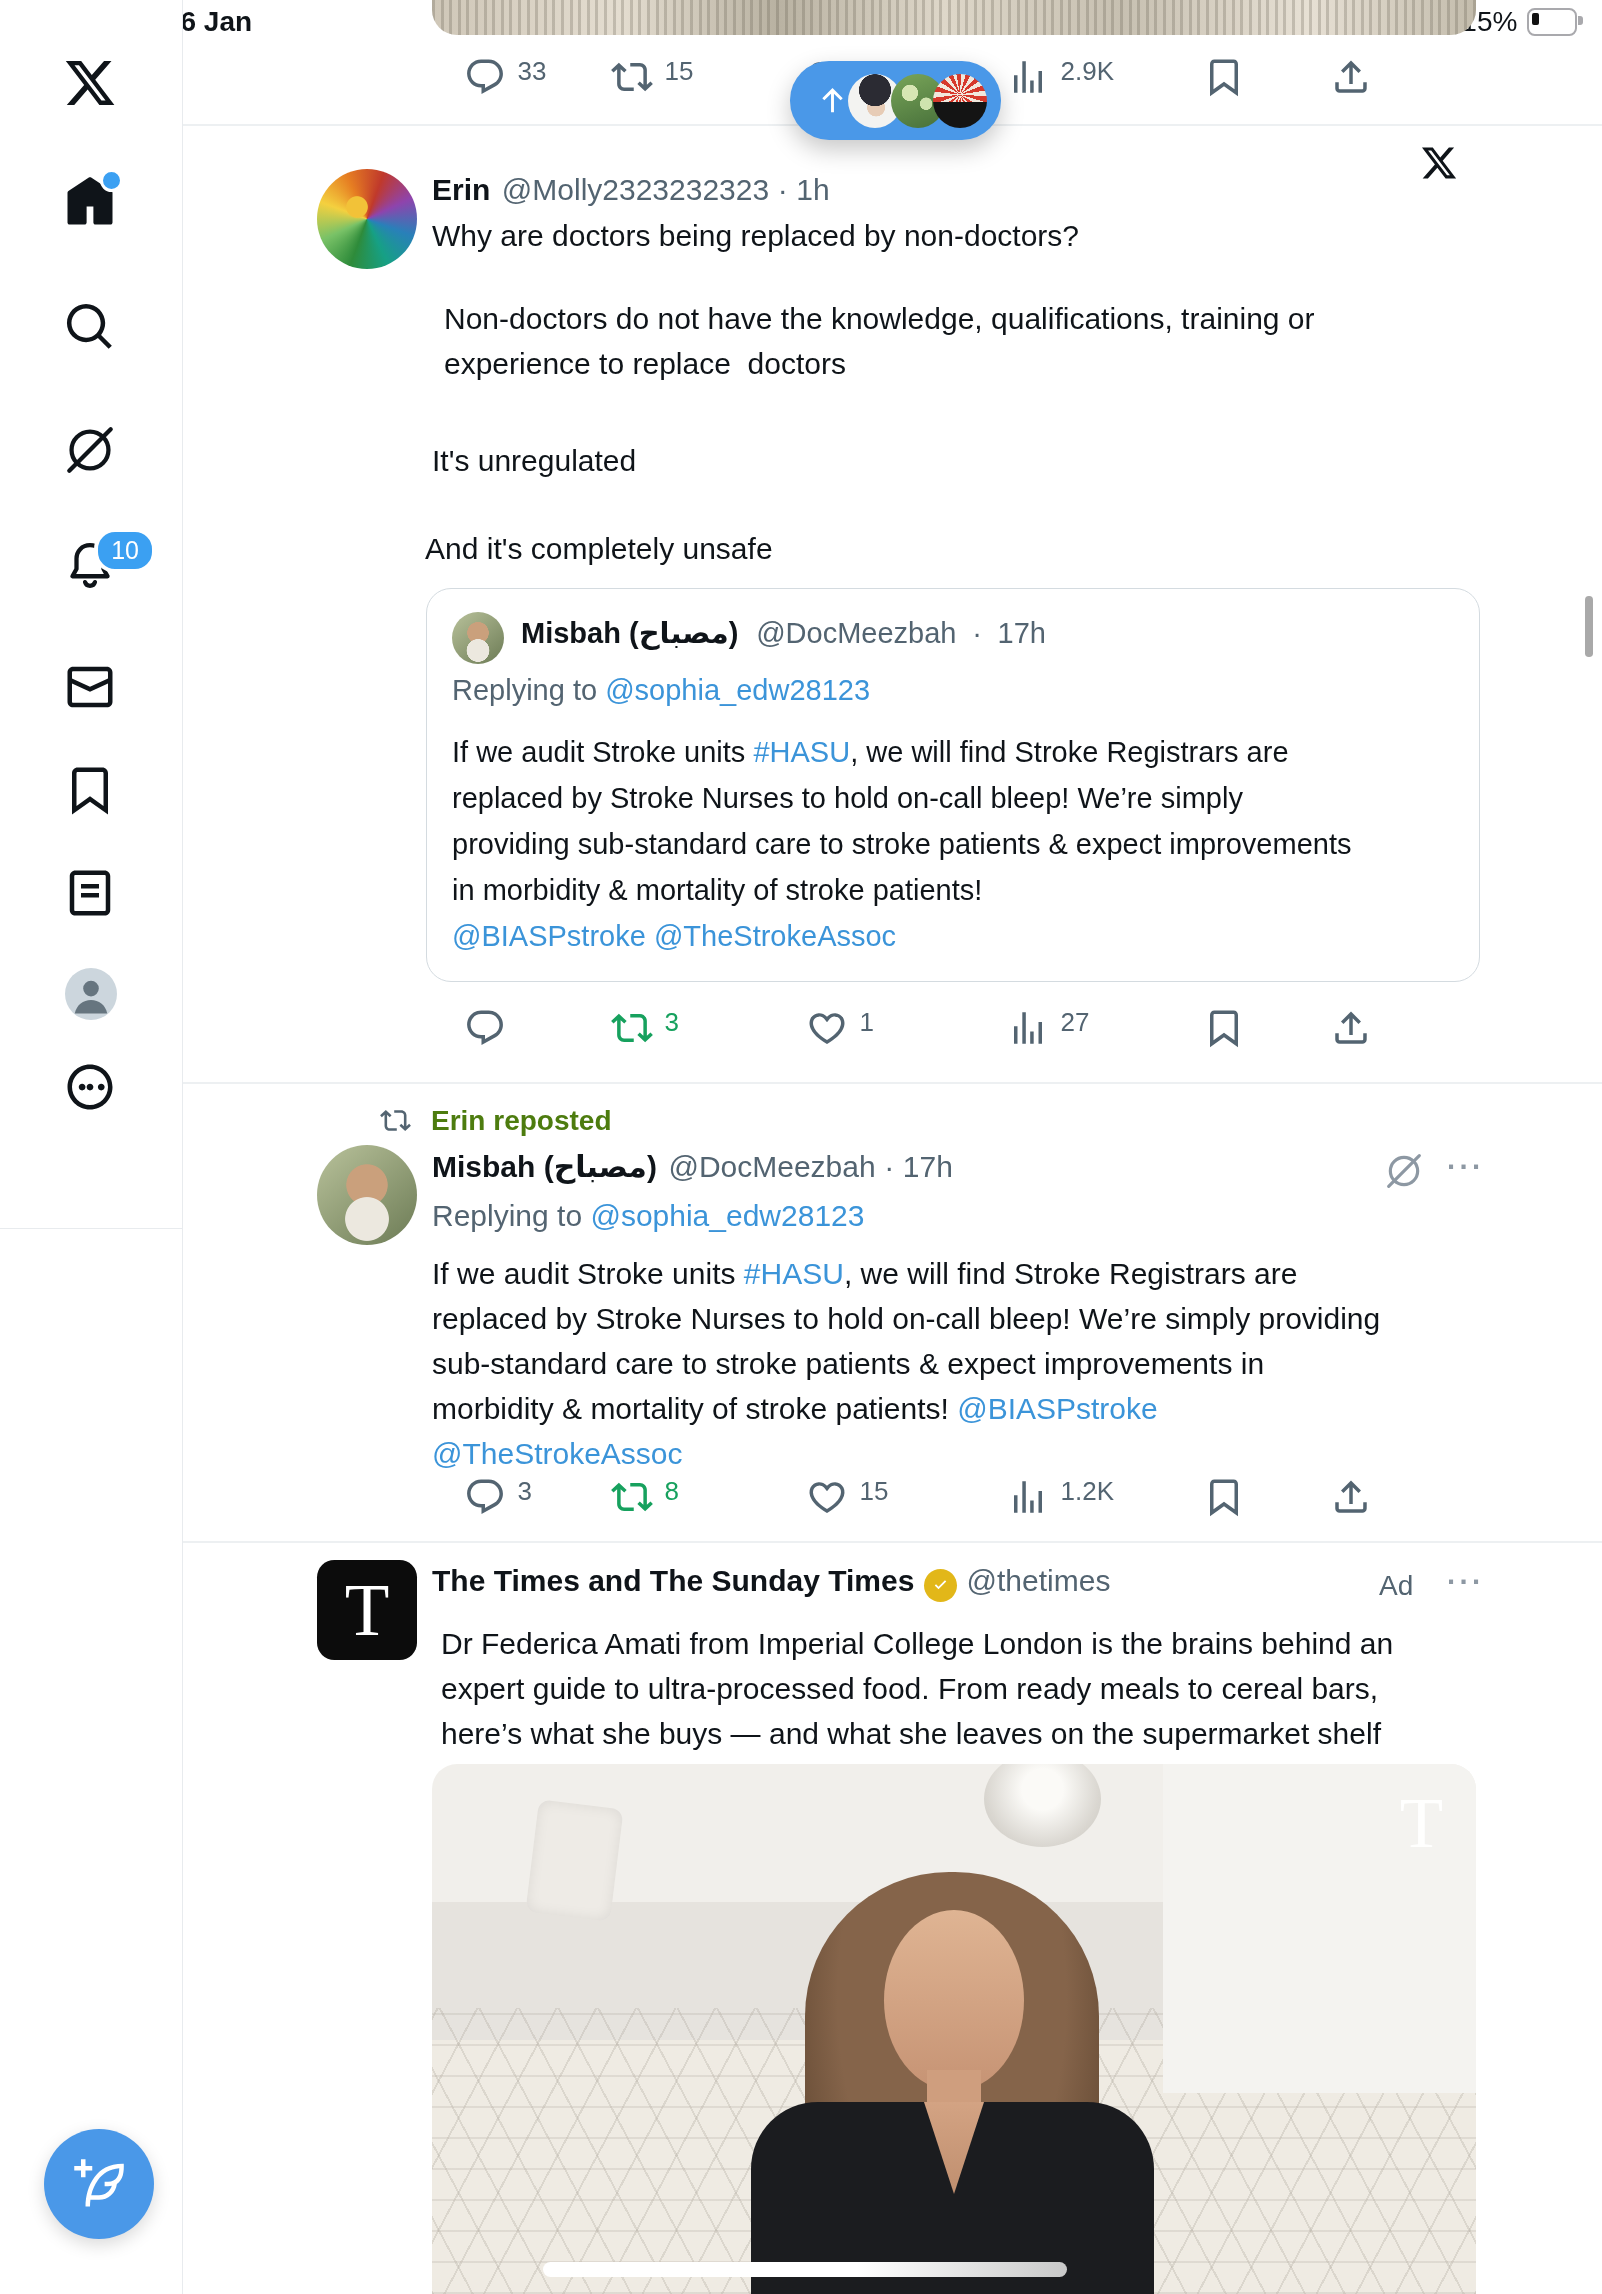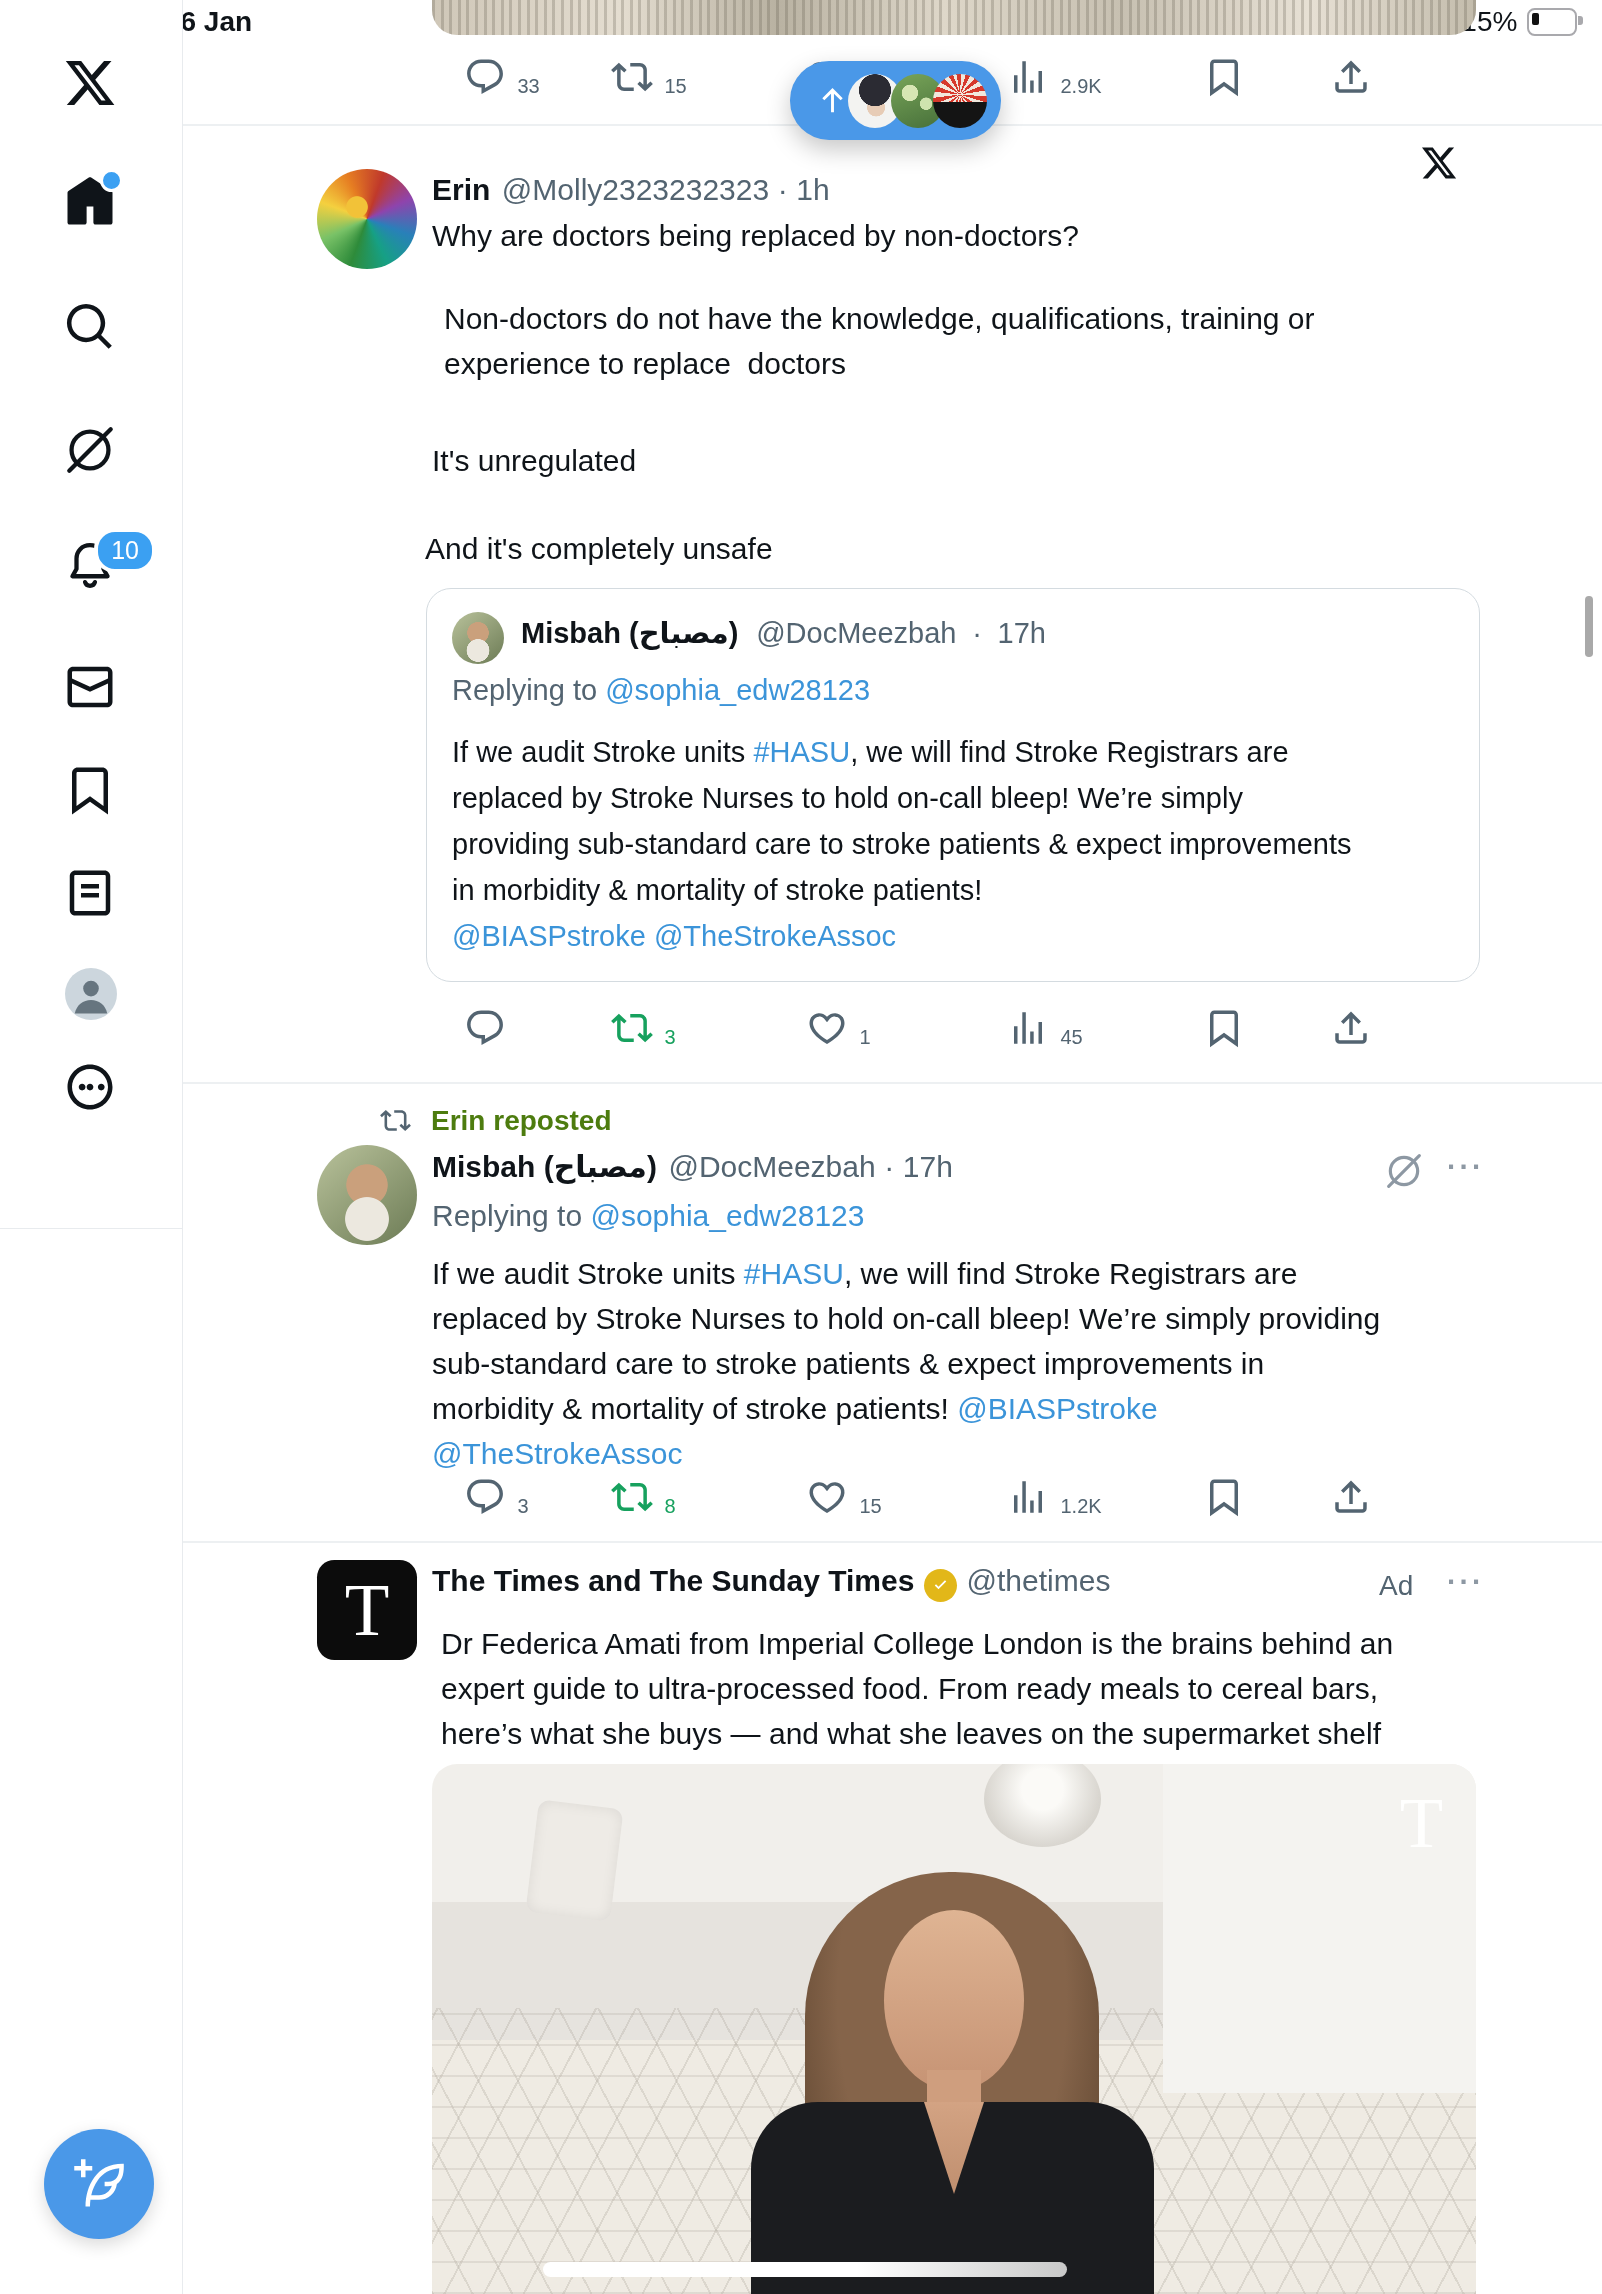--- a/index.html
+++ b/index.html
@@ -33,21 +33,21 @@
   
   .feed{left:183px;top:0;width:1420px;height:2294px;overflow:hidden}
   .divider{left:0;width:1420px;height:1.9px;background:#edf0f2}
   .media-peek{left:249px;top:0;width:1044px;height:35px;border-radius:0 0 25px 25px;
     background:linear-gradient(90deg,#cfc7b8,#e4ddd0 18%,#b9b2a2 33%,#ded7c9 49%,#c7c0b1 66%,#e7e0d4 84%,#c3bcac);}
   .media-peek:after{content:"";position:absolute;inset:0;border-radius:0 0 25px 25px;
     background:repeating-linear-gradient(90deg,rgba(90,84,70,.25) 0 2.9px,transparent 2.9px 8.6px);}
 
   
   .act-row{left:0;width:1420px;height:54px}
-  .act{position:absolute;top:0;display:flex;align-items:flex-end;gap:11.5px;color:#536471;font-size:20px}
+  .act{position:absolute;top:0;display:flex;align-items:flex-start;gap:11.5px;color:#536471;font-size:26px}
   .act svg{width:42px;height:42px}
   .act.green{color:#17a15e}
   .a-reply{left:281px}.a-rt{left:428px}.a-like{left:623px}.a-views{left:824px}.a-bm{left:1020px}.a-share{left:1147px}
 
   
   .pill{left:607px;top:61px;width:211px;height:79px;border-radius:39px;background:#4a98e8;z-index:9;
         box-shadow:0 9.6px 25px rgba(0,0,0,.22);display:flex;align-items:center}
   .pill svg{width:35px;height:35px;margin-left:25px}
   .pill-avs{display:flex;margin-left:9.6px}
   .pill-av{width:54px;height:54px;border-radius:50%;margin-left:-11.5px;background:#ddd}
@@ -304,21 +304,21 @@
     <div class="act a-like">
       <svg viewBox="0 0 24 24" fill="#536471">
           <path d="M16.697 5.5c-1.222-.06-2.679.51-3.89 2.16l-.805 1.09-.806-1.09C9.984 6.01 8.526 5.44 7.304 5.5c-1.243.07-2.349.78-2.91 1.91-.552 1.12-.633 2.78.479 4.82 1.074 1.97 3.257 4.27 7.129 6.61 3.87-2.34 6.052-4.64 7.126-6.61 1.111-2.04 1.03-3.7.477-4.82-.561-1.13-1.666-1.84-2.908-1.91zm4.187 7.69c-1.351 2.48-4.001 5.12-8.379 7.67l-.503.3-.504-.3c-4.379-2.55-7.029-5.19-8.382-7.67-1.36-2.5-1.41-4.86-.514-6.67.887-1.79 2.647-2.91 4.601-3.01 1.651-.09 3.368.56 4.798 2.01 1.429-1.45 3.146-2.1 4.796-2.01 1.954.1 3.714 1.22 4.601 3.01.896 1.81.846 4.17-.514 6.67z"></path>
         </svg>
       <span>1</span>
     </div>
     <div class="act a-views">
       <svg viewBox="0 0 24 24" fill="#536471">
           <path d="M8.75 21V3h2v18h-2zM18 21V8.5h2V21h-2zM4 21l.004-10h2L6 21H4zm9.248 0v-7h2v7h-2z"></path>
         </svg>
-      <span>45</span>
+      <span>27</span>
     </div>
     <div class="act a-bm">
       <svg viewBox="0 0 24 24" fill="#536471">
           <path d="M4 4.5C4 3.12 5.119 2 6.5 2h11C18.881 2 20 3.12 20 4.5v18.44l-8-5.71-8 5.71V4.5zm2.5-.5c-.276 0-.5.22-.5.5v14.56l6-4.29 6 4.29V4.5c0-.28-.224-.5-.5-.5h-11z"></path>
         </svg>
     </div>
     <div class="act a-share">
       <svg viewBox="0 0 24 24" fill="#536471">
           <path d="M12 2.59l5.7 5.7-1.41 1.42L13 6.41V16h-2V6.41l-3.3 3.3-1.41-1.42L12 2.59zM21 15l-.02 3.51c0 1.38-1.12 2.49-2.5 2.49H5.5C4.11 21 3 19.88 3 18.5V15h2v3.5c0 .28.22.5.5.5h12.98c.28 0 .5-.22.5-.5L19 15h2z"></path>
         </svg>

